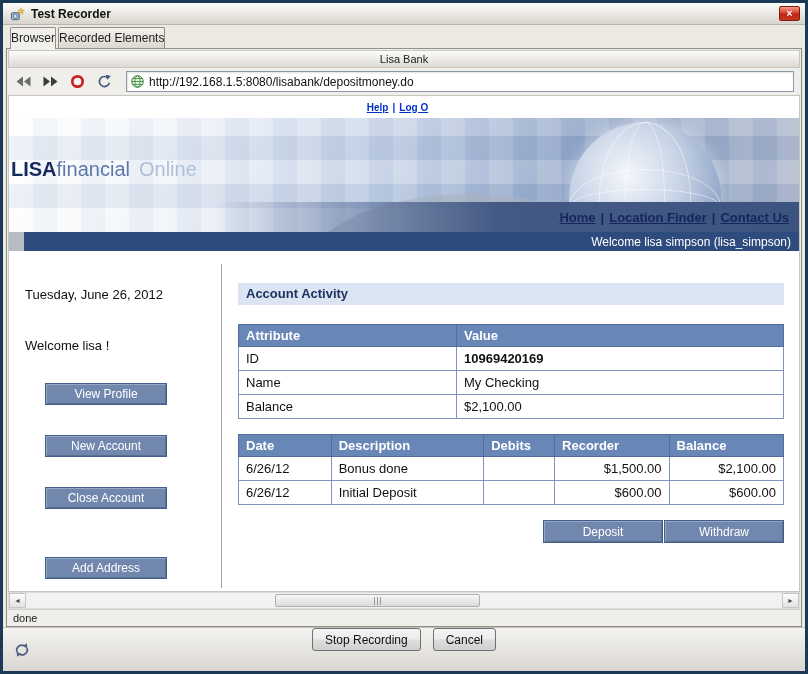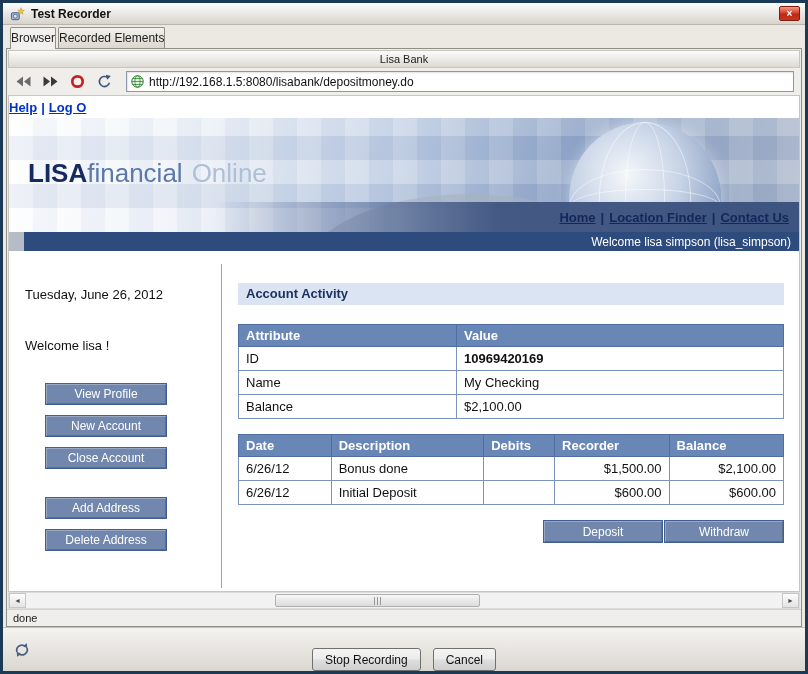--- a/index.html
+++ b/index.html
@@ -93,22 +93,22 @@
     flex: 1 1 auto; min-height: 0;
     margin: 0 1px;
     background: #fff;
     border: 1px solid #c9c6c0;
     overflow: hidden;
     display: flex; flex-direction: column;
     position: relative;
   }
   .help-row {
     flex: 0 0 22px;
-    display: flex; align-items: center; justify-content: flex-start;
-    font-size: 13px; font-weight: bold; padding-right: 13px;
+    display: flex; align-items: center; justify-content: center;
+    font-size: 10px; font-weight: bold; padding-right: 13px;
     white-space: nowrap;
   }
   a.pagelink { color: #0032c8; text-decoration: underline; cursor: pointer; }
   .sep-blue { color: #0032c8; padding: 0 4px; font-weight: bold; }
 
   .banner {
     flex: 0 0 114px; position: relative; overflow: hidden;
     background: linear-gradient(100deg, #ffffff 0%, #eef2f8 22%, #c5d2e6 48%, #8fa4c6 72%, #a8b4c8 100%);
   }
   .banner::before {
@@ -130,22 +130,22 @@
   }
   .globe .mer, .globe .par { position: absolute; border: 1px solid rgba(255,255,255,.5); border-radius: 50%; }
   .mer { top: 0; bottom: 0; left: 50%; }
   .mer.a { width: 60%; margin-left: -30%; }
   .mer.b { width: 26%; margin-left: -13%; }
   .par { left: 0; right: 0; top: 50%; }
   .par.a { height: 50%; margin-top: -19%; }
   .par.b { height: 24%; margin-top: -6%; }
 
   .logo {
-    position: absolute; left: 19px; top: 40px;
-    font-size: 26px; letter-spacing: 0; white-space: nowrap; z-index: 2;
+    position: absolute; left: 2px; top: 40px;
+    font-size: 20px; letter-spacing: 0; white-space: nowrap; z-index: 2;
   }
   .logo .p1 { font-weight: bold; color: #152a5e; }
   .logo .p2 { color: #5a78a8; }
   .logo .p3 { color: #aebfd8; margin-left: 9px; }
 
   .navband {
     position: absolute; left: 0; right: 0; bottom: 0; height: 30px;
     background: linear-gradient(90deg, rgba(80,102,148,0) 26%, rgba(80,102,148,.55) 45%, rgba(62,84,128,.95) 62%, #3e5480 100%);
     display: flex; align-items: center; justify-content: flex-end;
     padding-right: 10px; font-size: 13px; font-weight: bold; z-index: 2;
@@ -158,21 +158,21 @@
     display: flex; align-items: center;
     color: #fff; font-size: 12px;
   }
   .wb-corner { width: 15px; height: 100%; background: #b6bcc6; flex: 0 0 15px; }
   .wb-text { margin-left: auto; padding-right: 8px; }
 
   .content { flex: 1 1 auto; min-height: 0; display: flex; background: #fff; }
   .sidebar { flex: 0 0 212px; padding: 36px 0 0 16px; font-size: 13px; color: #111; }
   .sb-date { margin-bottom: 36px; }
   .sb-greet { margin-bottom: 30px; }
-  .sb-buttons { margin-left: 20px; width: 122px; display: flex; flex-direction: column; gap: 10px; }
+  .sb-buttons { margin-left: 20px; width: 122px; display: flex; flex-direction: column; gap: 30px; }
   .pbtn {
     height: 22px; background: #7187ae;
     border: 1px solid #41608e;
     box-shadow: inset 1px 1px 0 rgba(255,255,255,.28), inset -1px -1px 0 rgba(0,0,0,.18);
     color: #fff; font-size: 12px; font-family: "Liberation Sans", sans-serif;
     display: flex; align-items: center; justify-content: center;
     cursor: default;
   }
   .gap-top { margin-top: 18px; }
   .vdivider { flex: 0 0 1px; background: #9aa3ad; margin: 13px 0 3px; }
@@ -235,21 +235,21 @@
     font-size: 11px; color: #222;
     display: flex; align-items: center; padding-left: 6px;
     background: #f0eeea;
   }
 
   
   .footer {
     flex: 0 0 44px;
     background: linear-gradient(#f4f3f0, #dad7d1);
     border-top: 1px solid #c4c1ba;
-    display: flex; align-items: flex-end; justify-content: center;
+    display: flex; align-items: flex-start; justify-content: center;
     gap: 12px; position: relative;
   }
   .sync { position: absolute; left: 11px; top: 14px; }
   .winbtn {
     min-width: 62px; height: 23px; padding: 0 12px;
     font-family: "Liberation Sans", sans-serif; font-size: 12px; color: #111;
     background: linear-gradient(#f4f4f4, #ececec 45%, #dddddd 55%, #cfcfcf);
     border: 1px solid #707070; border-radius: 3px;
     cursor: default;
   }

